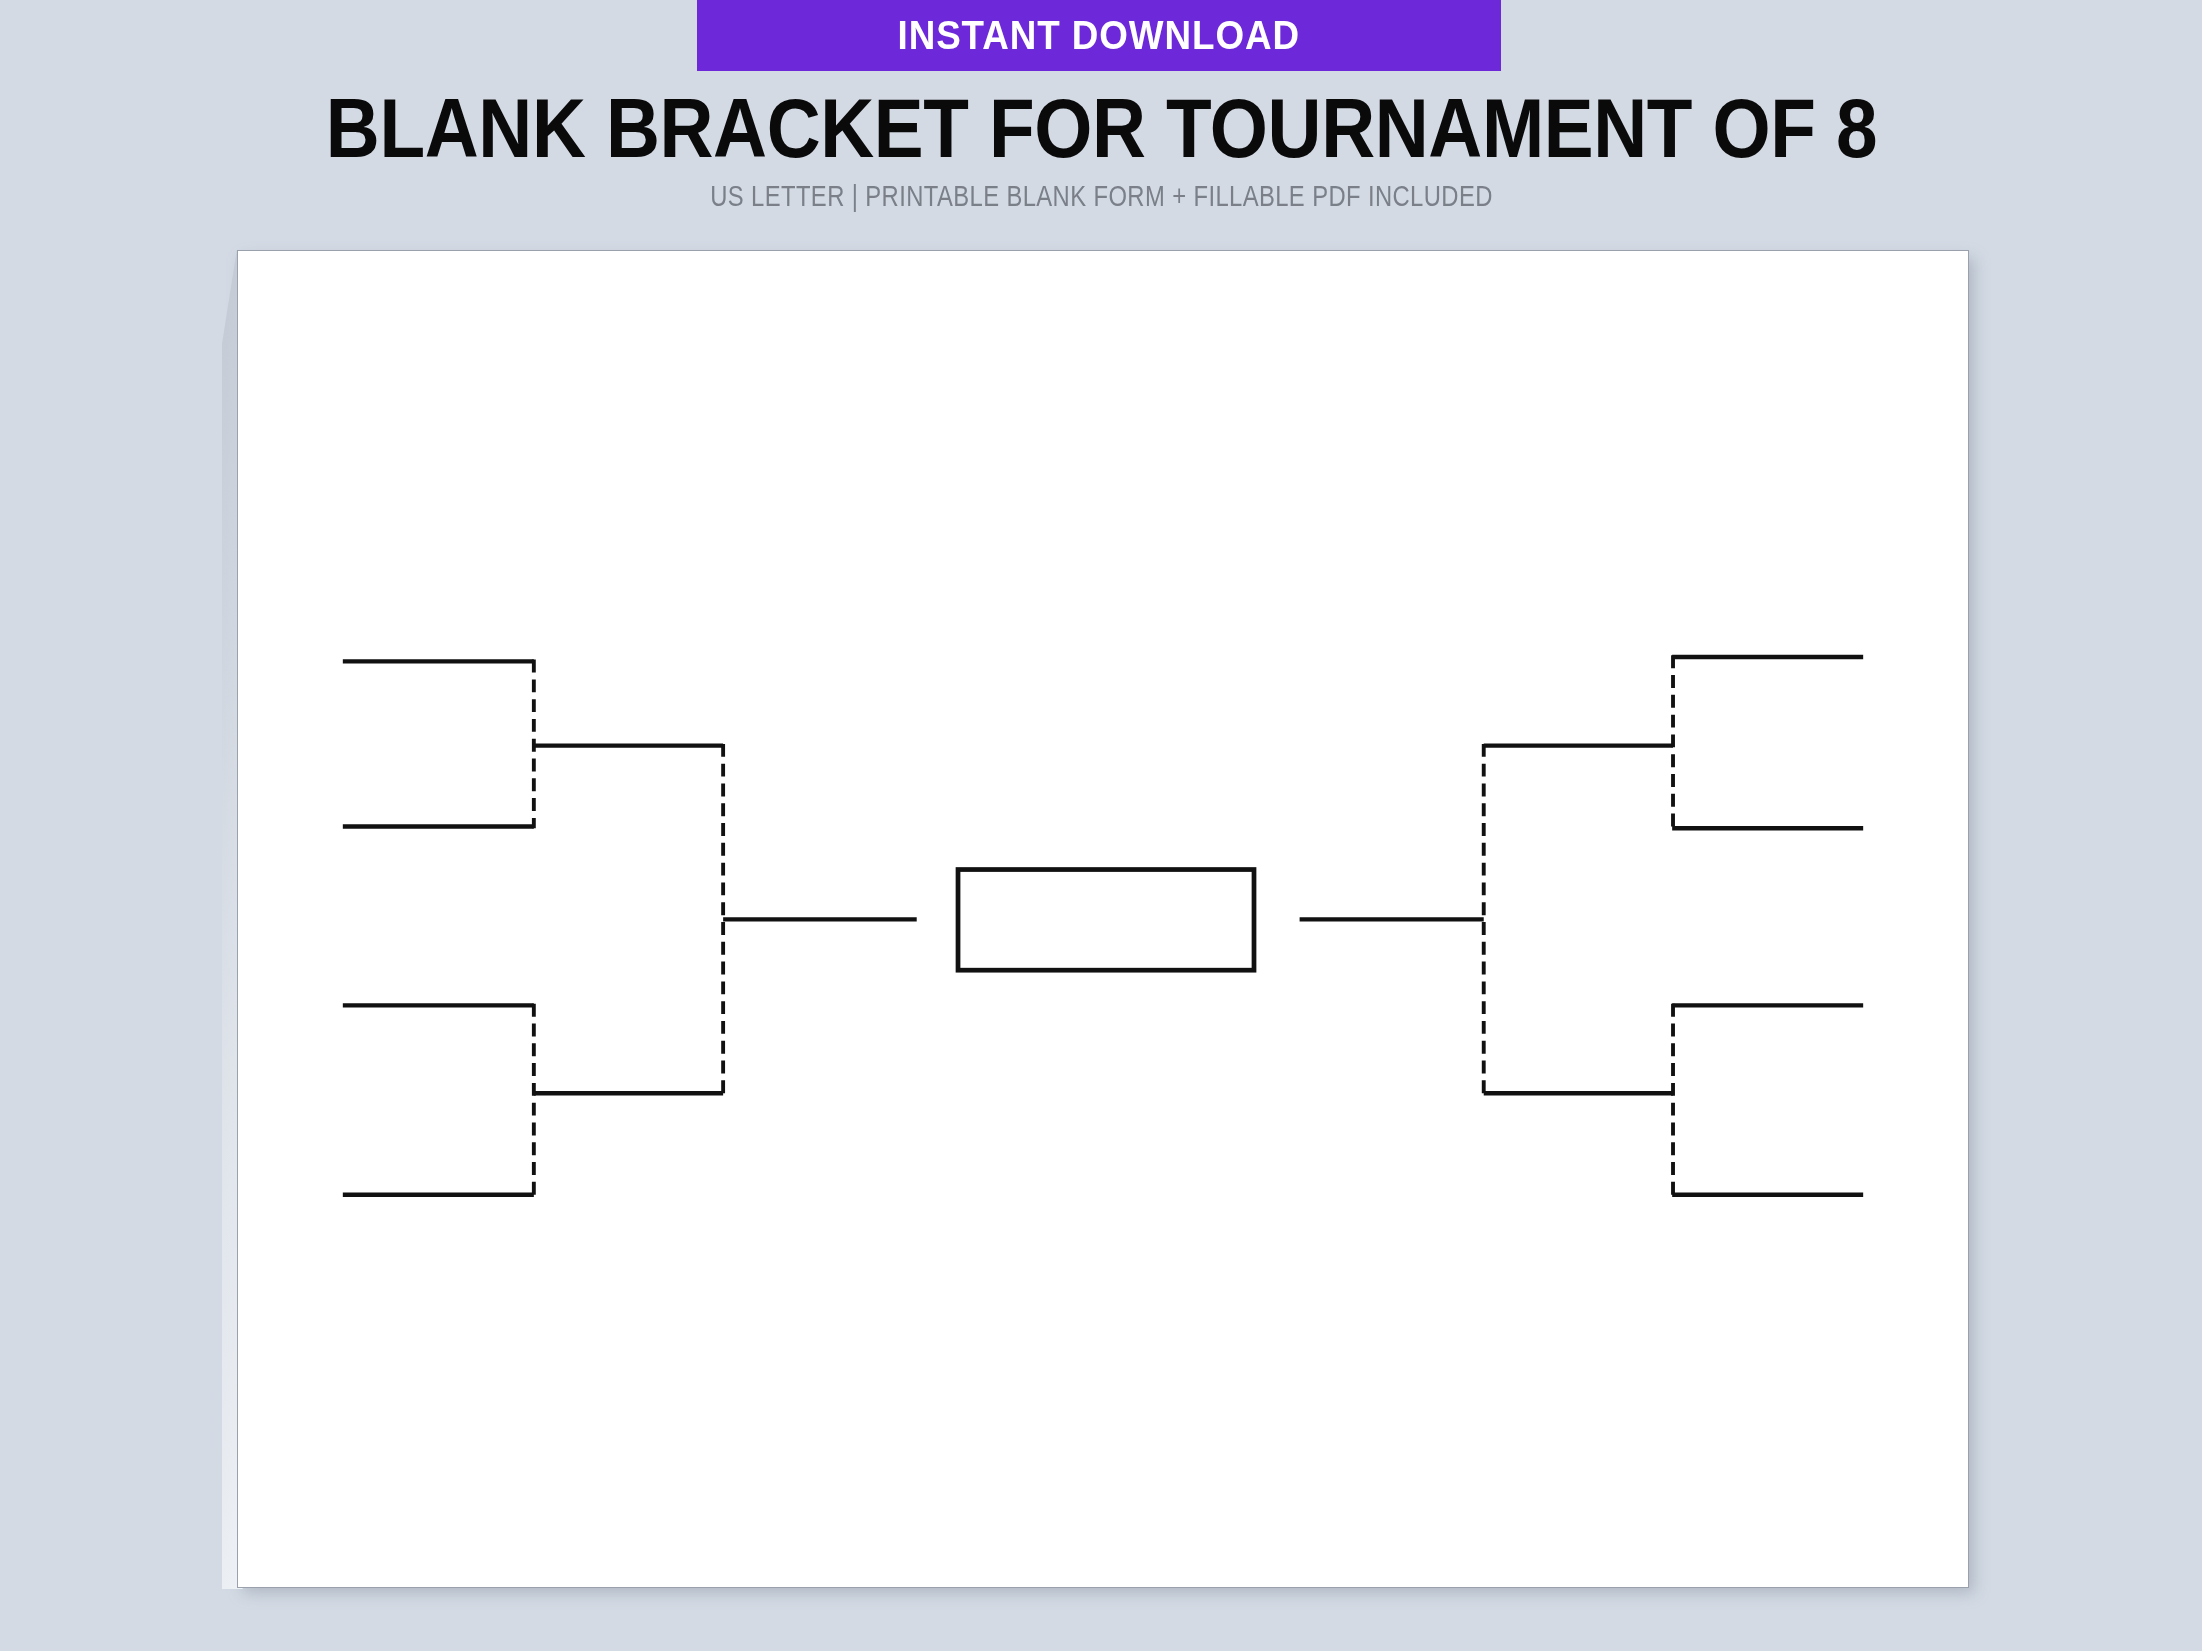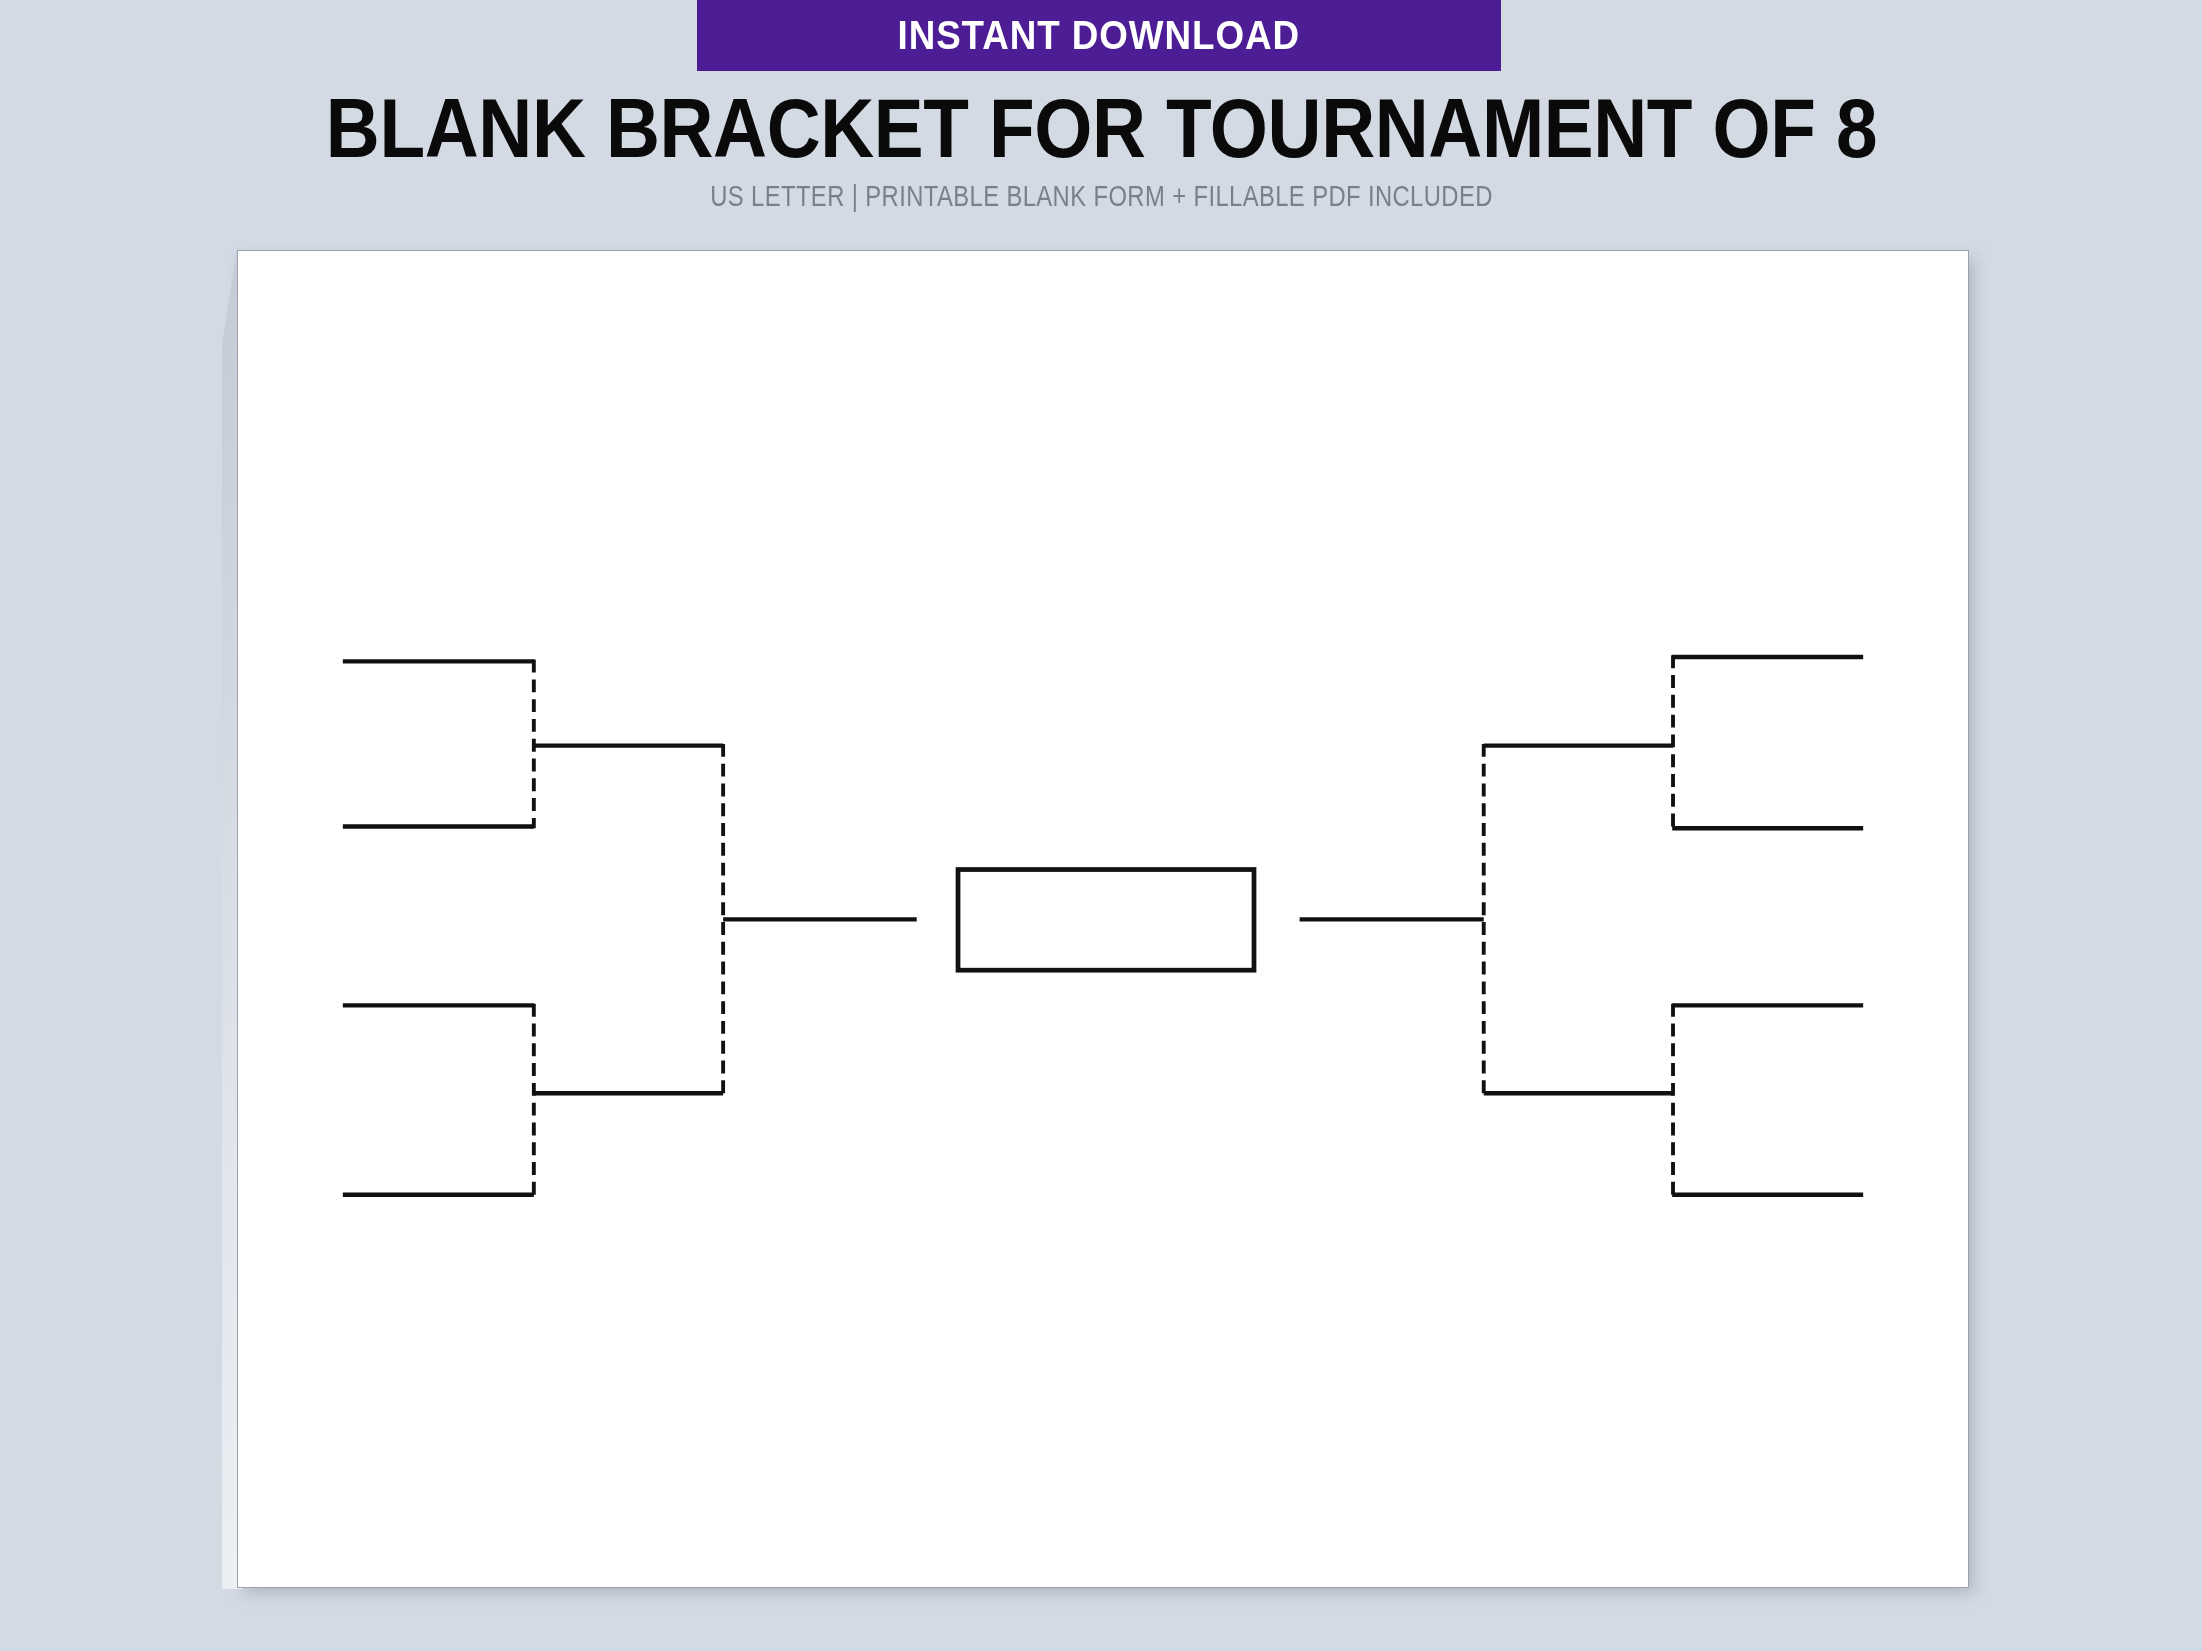--- a/index.html
+++ b/index.html
@@ -22,21 +22,21 @@
     width: 2203px;
     height: 250px;
   }
 
   #badge {
     position: absolute;
     left: 697px;
     top: 0;
     width: 804px;
     height: 71px;
-    background: #4c1d95;
+    background: #6d28d9;
     display: flex;
     align-items: center;
     justify-content: center;
   }
   #badge-label {
     color: #ffffff;
     font-size: 40px;
     font-weight: bold;
     letter-spacing: 1px;
     font-family: "Liberation Sans", sans-serif;

